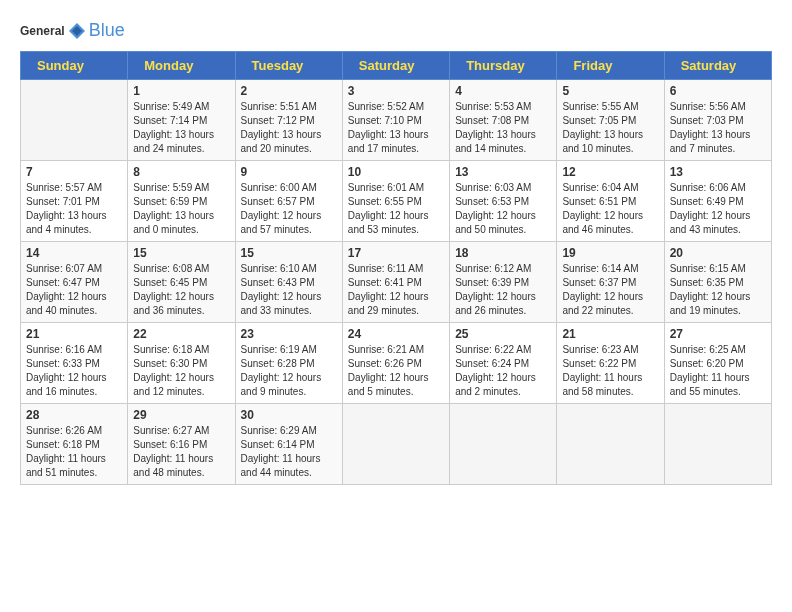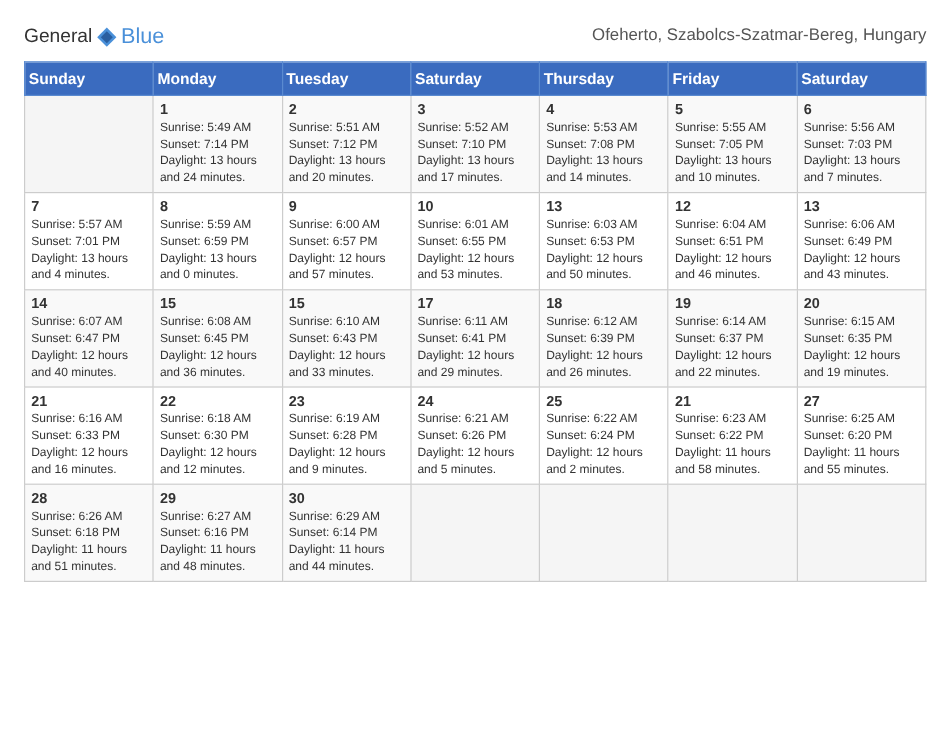--- a/index.html
+++ b/index.html
@@ -14,22 +14,22 @@
       display: flex;
       justify-content: space-between;
       align-items: flex-start;
       margin-bottom: 10px;
     }
     .logo {
       display: flex;
       align-items: center;
     }
     .logo-text-general {
-      font-size: 16px;
-      font-weight: normal;
+      font-size: 12px;
+      font-weight: bold;
       color: #333;
     }
     .logo-text-blue {
       font-size: 18px;
       font-weight: normal;
       color: #4a90d9;
     }
     .logo-icon {
       width: 20px;
       height: 20px;
@@ -48,24 +48,24 @@
     .location-title {
       font-size: 14px;
       color: #555;
     }
     table {
       width: 100%;
       border-collapse: collapse;
     }
     thead tr th {
       background-color: #3a6bbf;
-      color: #ffffff;
+      color: #fde047;
       font-size: 13px;
       font-weight: bold;
-      padding: 6px 3px;
+      padding: 6px 16px;
       text-align: left;
       border: 1px solid #5a8ad0;
     }
     tbody tr td {
       vertical-align: top;
       border: 1px solid #ccc;
       padding: 4px 5px;
       width: calc(100% / 7);
       min-height: 80px;
       font-size: 10.5px;
@@ -99,21 +99,20 @@
 <div class="header-area">
   <div class="logo">
     <span class="logo-text-general">General</span>
     <svg class="logo-icon" viewBox="0 0 20 20" xmlns="http://www.w3.org/2000/svg">
       <path d="M10 2 L18 10 L10 18 L2 10 Z" fill="#4a90d9"></path>
       <path d="M10 5 L15 10 L10 15 L5 10 Z" fill="#2a5fa0"></path>
     </svg>
     <span class="logo-text-blue">Blue</span>
   </div>
   <div class="title-area">
-    <div class="location-title">Ofeherto, Szabolcs-Szatmar-Bereg, Hungary</div>
   </div>
 </div>
 
 <table>
   <thead>
     <tr>
     <th>Sunday</th>
         <th>Monday</th>
         <th>Tuesday</th>
         <th>Saturday</th>

